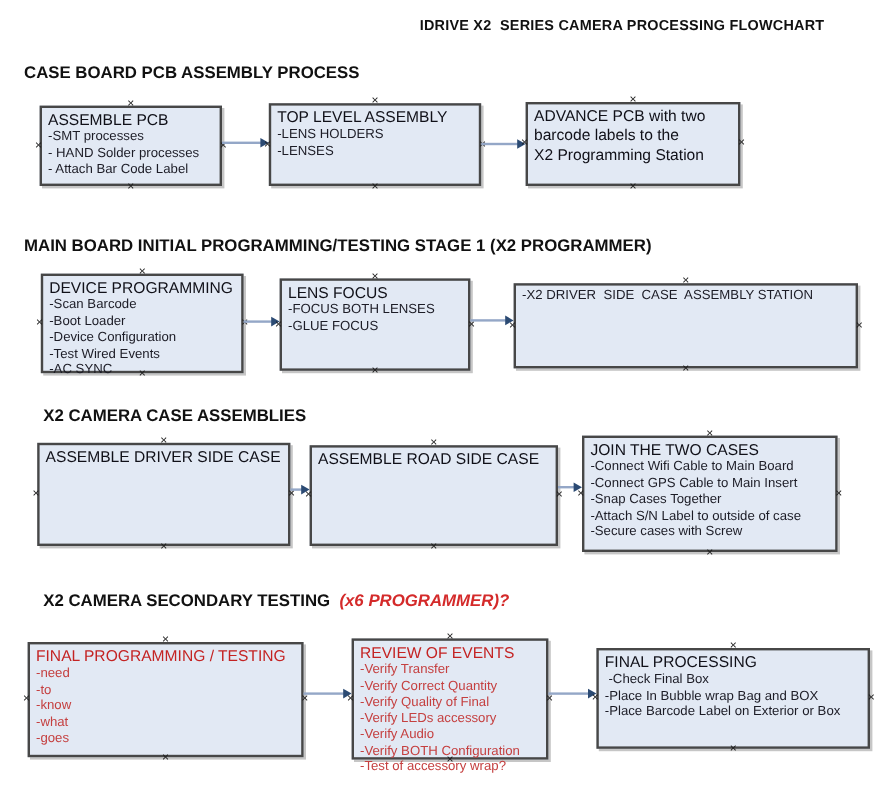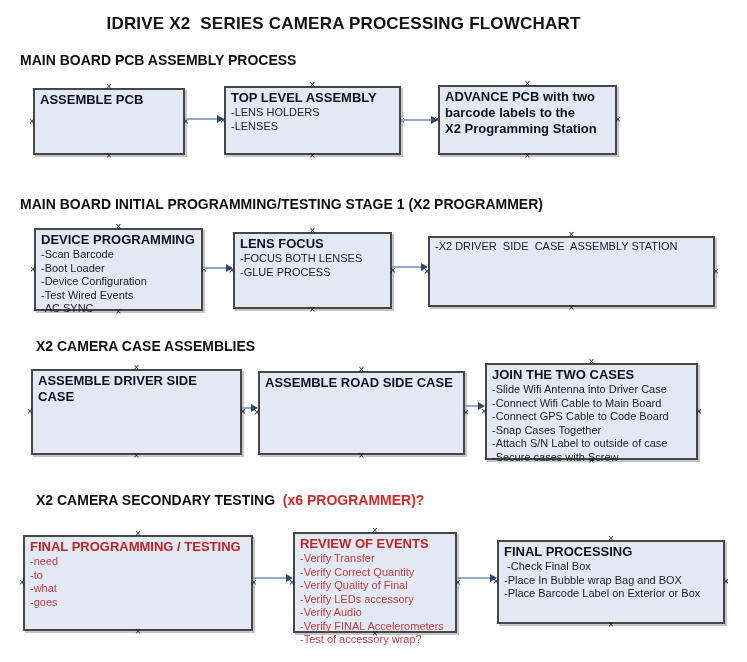--- a/index.html
+++ b/index.html
@@ -1,34 +1,34 @@
 <!DOCTYPE html>
 <html><head>
 <meta charset="utf-8">
 <style>
   html,body{margin:0;padding:0;background:#fff;}
   #canvas{
     position:relative;width:747px;height:662px;background:#ffffff;
     font-family:"Liberation Sans",sans-serif;overflow:hidden;
   }
   .ftitle{
-    position:absolute;left:0;top:14px;width:687px;text-align:center;
-    font-size:17px;font-weight:bold;color:#111;white-space:pre;letter-spacing:.2px;
+    position:absolute;left:0;top:14px;width:687px;text-align:right;
+    font-size:12px;font-weight:bold;color:#111;white-space:pre;letter-spacing:.2px;
   }
   .sheading{
     position:absolute;font-size:14px;font-weight:bold;color:#111;white-space:pre;
   }
-  .sheading .redpart{color:#d42a2a;}
+  .sheading .redpart{color:#d42a2a;font-style:italic;}
   .pbox{
     position:absolute;background:#e2e9f4;border:2px solid #474747;
     box-shadow:2px 2px 0 rgba(128,128,128,.45);
     padding:2px 5px 0 5px;box-sizing:border-box;color:#15151f;
   }
   .btitle{
-    font-size:13px;font-weight:bold;line-height:16px;white-space:pre-line;color:#101018;
+    font-size:13px;font-weight:normal;line-height:16px;white-space:pre-line;color:#101018;
   }
   .bitems .item{
     font-size:11px;line-height:13.5px;white-space:pre;color:#1c1c26;
   }
   .pbox.red .btitle{color:#c42323;}
   .pbox.red .bitems .item{color:#c54040;}
   .conn{position:absolute;height:8px;}
   .cline{position:absolute;left:0;right:5px;top:3px;height:2px;background:#94a7c7;}
   .chead{
     position:absolute;right:0;top:0;width:0;height:0;
@@ -44,24 +44,29 @@
   .xm-left{left:-7px;top:calc(50% - 4px);}
   .xm-right{right:-7px;top:calc(50% - 4px);}
 </style>
 </head>
 <body>
 
 <div id="canvas">
 
   <div class="ftitle">IDRIVE X2  SERIES CAMERA PROCESSING FLOWCHART</div>
 
-  <div class="sheading" style="left:20px;top:52px">MAIN BOARD PCB ASSEMBLY PROCESS</div>
+  <div class="sheading" style="left:20px;top:52px">CASE BOARD PCB ASSEMBLY PROCESS</div>
 
   <div class="pbox" style="left:33px;top:88px;width:152px;height:67px">
     <div class="btitle">ASSEMBLE PCB</div>
+    <div class="bitems">
+        <div class="item">-SMT processes</div>
+        <div class="item">- HAND Solder processes</div>
+        <div class="item">- Attach Bar Code Label</div>
+      </div>
   <span class="xmark xm-top">×</span>
       <span class="xmark xm-bottom">×</span>
       <span class="xmark xm-left">×</span>
       <span class="xmark xm-right">×</span>
     </div>
   <div class="conn" style="left:185px;top:115px;width:39px">
       <span class="cline"></span>
       <span class="chead"></span>
     </div>
   <div class="pbox" style="left:224px;top:86px;width:177px;height:69px">
@@ -107,21 +112,21 @@
       <span class="xmark xm-right">×</span>
     </div>
   <div class="conn" style="left:203px;top:264px;width:30px">
       <span class="cline"></span>
       <span class="chead"></span>
     </div>
   <div class="pbox" style="left:233px;top:232px;width:159px;height:77px">
     <div class="btitle">LENS FOCUS</div>
     <div class="bitems">
         <div class="item">-FOCUS BOTH LENSES</div>
-        <div class="item">-GLUE PROCESS</div>
+        <div class="item">-GLUE FOCUS</div>
       </div>
   <span class="xmark xm-top">×</span>
       <span class="xmark xm-bottom">×</span>
       <span class="xmark xm-left">×</span>
       <span class="xmark xm-right">×</span>
     </div>
   <div class="conn" style="left:392px;top:263px;width:36px">
       <span class="cline"></span>
       <span class="chead"></span>
     </div>
@@ -155,61 +160,61 @@
       <span class="xmark xm-left">×</span>
       <span class="xmark xm-right">×</span>
     </div>
   <div class="conn" style="left:465px;top:402px;width:20px">
       <span class="cline"></span>
       <span class="chead"></span>
     </div>
   <div class="pbox" style="left:485px;top:363px;width:213px;height:97px">
     <div class="btitle">JOIN THE TWO CASES</div>
     <div class="bitems">
-        <div class="item">-Slide Wifi Antenna into Driver Case</div>
         <div class="item">-Connect Wifi Cable to Main Board</div>
-        <div class="item">-Connect GPS Cable to Code Board</div>
+        <div class="item">-Connect GPS Cable to Main Insert</div>
         <div class="item">-Snap Cases Together</div>
         <div class="item">-Attach S/N Label to outside of case</div>
         <div class="item">-Secure cases with Screw</div>
       </div>
   <span class="xmark xm-top">×</span>
       <span class="xmark xm-bottom">×</span>
       <span class="xmark xm-left">×</span>
       <span class="xmark xm-right">×</span>
     </div>
 
   <div class="sheading" style="left:36px;top:492px"><span>X2 CAMERA SECONDARY TESTING </span><span class="redpart"> (x6 PROGRAMMER)?</span></div>
 
   <div class="pbox red" style="left:23px;top:535px;width:230px;height:96px">
     <div class="btitle">FINAL PROGRAMMING / TESTING</div>
     <div class="bitems">
         <div class="item">-need</div>
         <div class="item">-to</div>
+        <div class="item">-know</div>
         <div class="item">-what</div>
         <div class="item">-goes</div>
       </div>
   <span class="xmark xm-top">×</span>
       <span class="xmark xm-bottom">×</span>
       <span class="xmark xm-left">×</span>
       <span class="xmark xm-right">×</span>
     </div>
   <div class="conn" style="left:253px;top:574px;width:40px">
       <span class="cline"></span>
       <span class="chead"></span>
     </div>
   <div class="pbox red" style="left:293px;top:532px;width:164px;height:101px">
     <div class="btitle">REVIEW OF EVENTS</div>
     <div class="bitems">
         <div class="item">-Verify Transfer</div>
         <div class="item">-Verify Correct Quantity</div>
         <div class="item">-Verify Quality of Final</div>
         <div class="item">-Verify LEDs accessory</div>
         <div class="item">-Verify Audio</div>
-        <div class="item">-Verify FINAL Accelerometers</div>
+        <div class="item">-Verify BOTH Configuration</div>
         <div class="item">-Test of accessory wrap?</div>
       </div>
   <span class="xmark xm-top">×</span>
       <span class="xmark xm-bottom">×</span>
       <span class="xmark xm-left">×</span>
       <span class="xmark xm-right">×</span>
     </div>
   <div class="conn" style="left:457px;top:574px;width:40px">
       <span class="cline"></span>
       <span class="chead"></span>

